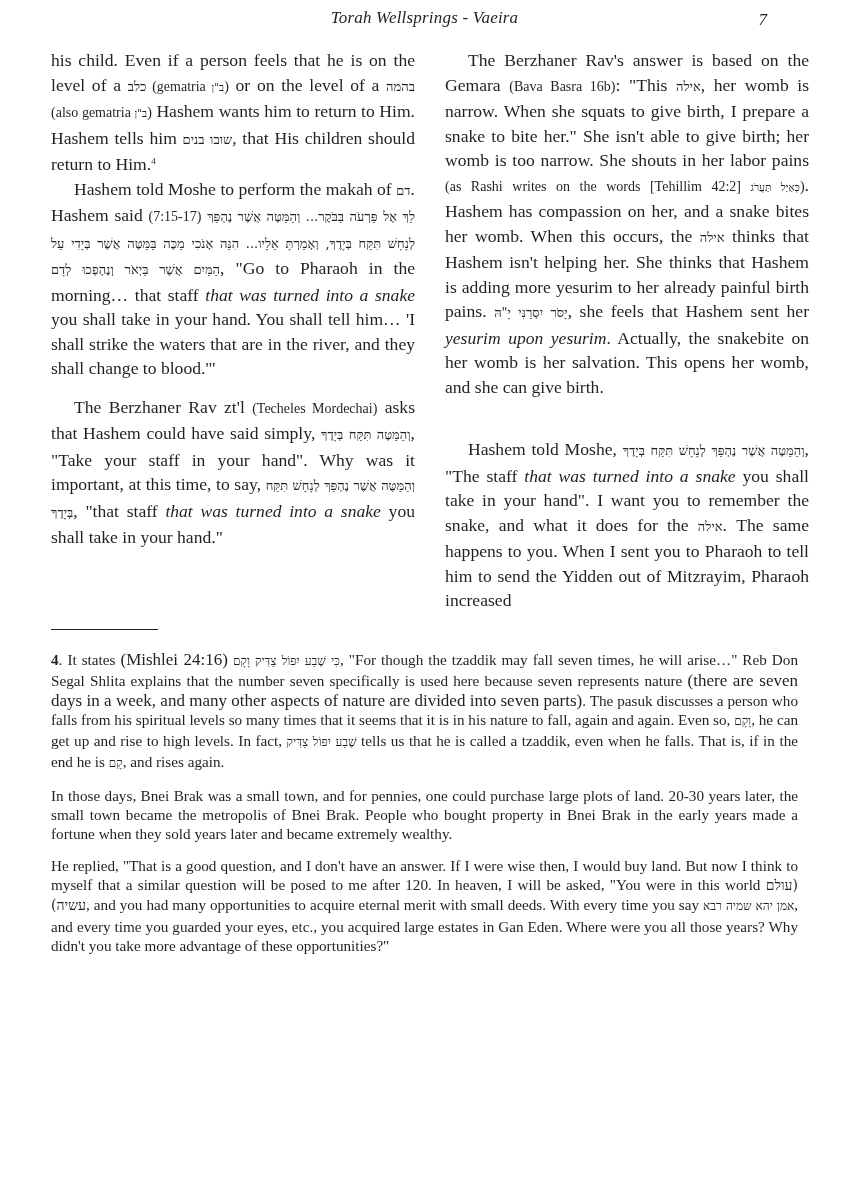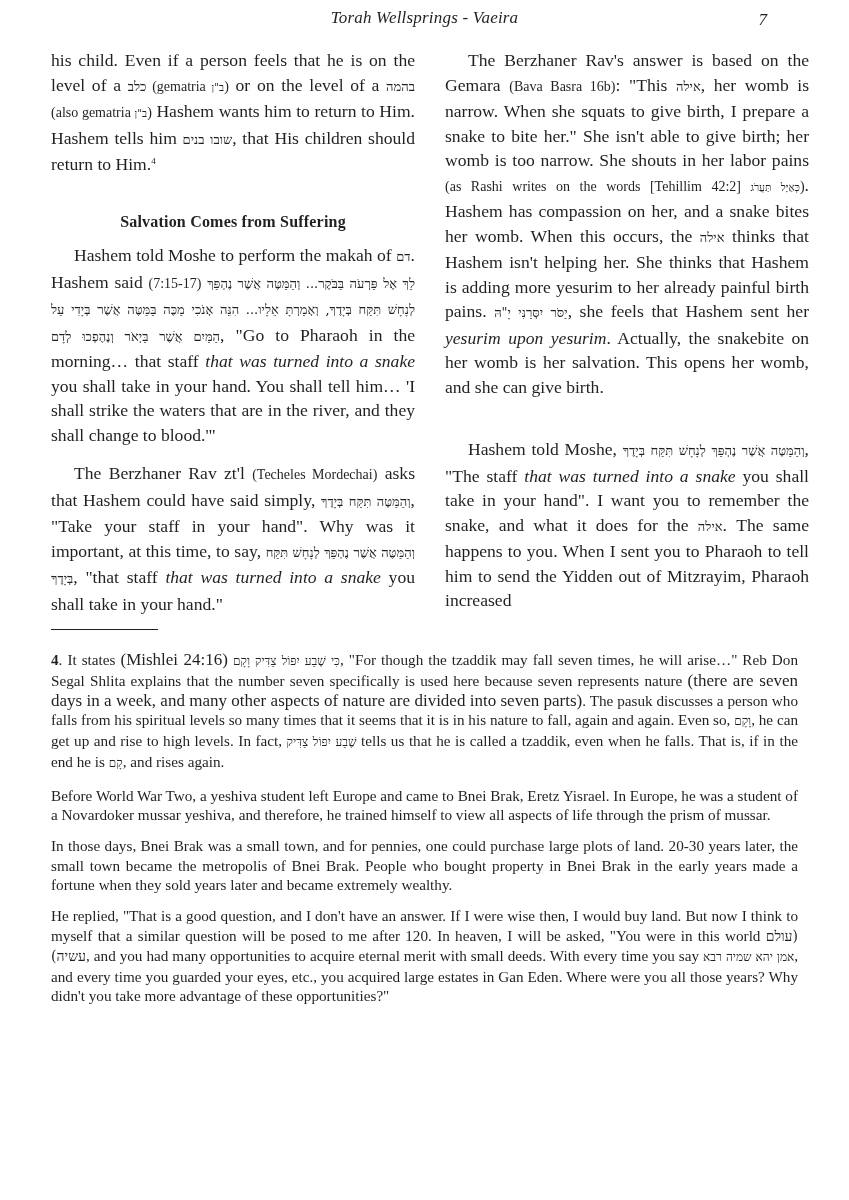--- a/index.html
+++ b/index.html
@@ -32,21 +32,20 @@
 <body>
 
 <div class="header">
   <div class="title">Torah Wellsprings - Vaeira</div>
   <div class="pageno">7</div>
 </div>
 
 <div class="col left">
   <p><span>his child. Even if a person feels that he is on the level of a </span><span class="heb" dir="rtl">כלב</span><span class="small"> (gematria </span><span class="heb-s" dir="rtl">ב"ן</span><span class="small">)</span><span> or on the level of a </span><span class="heb" dir="rtl">בהמה</span><span class="small"> (also gematria </span><span class="heb-s" dir="rtl">ב"ן</span><span class="small">)</span><span> Hashem wants him to return to Him. Hashem tells him </span><span class="heb" dir="rtl">שובו בנים</span><span>, that His children should return to Him.</span><sup>4</sup></p>
 
-  <p class="heading">Salvation Comes from Suffering</p>
 
   <p class="indent"><span>Hashem told Moshe to perform the makah of </span><span class="heb" dir="rtl">דם</span><span>. Hashem said </span><span class="small">(7:15-17)</span> <span class="heb" dir="rtl">לֵךְ אֶל פַּרְעֹה בַּבֹּקֶר... וְהַמַּטֶּה אֲשֶׁר נֶהְפַּךְ לְנָחָשׁ תִּקַּח בְּיָדֶךָ, וְאָמַרְתָּ אֵלָיו... הִנֵּה אָנֹכִי מַכֶּה בַּמַּטֶּה אֲשֶׁר בְּיָדִי עַל הַמַּיִם אֲשֶׁר בַּיְאֹר וְנֶהֶפְכוּ לְדָם</span><span>, "Go to Pharaoh in the morning… that staff </span><em>that was turned into a snake</em><span> you shall take in your hand. You shall tell him… 'I shall strike the waters that are in the river, and they shall change to blood.'"</span></p>
 
   <div class="gap"></div>
 
   <p class="indent"><span>The Berzhaner Rav zt'l </span><span class="small">(Techeles Mordechai)</span><span> asks that Hashem could have said simply, </span><span class="heb" dir="rtl">וְהַמַּטֶּה תִּקַּח בְּיָדֶךָ</span><span>, "Take your staff in your hand". Why was it important, at this time, to say, </span><span class="heb" dir="rtl">וְהַמַּטֶּה אֲשֶׁר נֶהְפַּךְ לְנָחָשׁ תִּקַּח בְּיָדֶךָ</span><span>, "that staff </span><em>that was turned into a snake</em><span> you shall take in your hand."</span></p>
 </div>
 
 <div class="col right">
   <p class="indent"><span>The Berzhaner Rav's answer is based on the Gemara </span><span class="small">(Bava Basra 16b)</span><span>: "This </span><span class="heb" dir="rtl">אילה</span><span>, her womb is narrow. When she squats to give birth, I prepare a snake to bite her." She isn't able to give birth; her womb is too narrow. She shouts in her labor pains </span><span class="small">(as Rashi writes on the words [Tehillim 42:2] </span><span class="heb-s" dir="rtl">כְּאַיָּל תַּעֲרֹג</span><span class="small">)</span><span>. Hashem has compassion on her, and a snake bites her womb. When this occurs, the </span><span class="heb" dir="rtl">אילה</span><span> thinks that Hashem isn't helping her. She thinks that Hashem is adding more yesurim to her already painful birth pains. </span><span class="heb" dir="rtl">יַסֹּר יִסְּרַנִּי יָ"הּ</span><span>, she feels that Hashem sent her </span><em>yesurim upon yesurim</em><span>. Actually, the snakebite on her womb is her salvation. This opens her womb, and she can give birth.</span></p>
@@ -54,16 +53,15 @@
   <div class="gap-lg"></div>
 
   <p class="indent"><span>Hashem told Moshe, </span><span class="heb" dir="rtl">וְהַמַּטֶּה אֲשֶׁר נֶהְפַּךְ לְנָחָשׁ תִּקַּח בְּיָדֶךָ</span><span>, "The staff </span><em>that was turned into a snake</em><span> you shall take in your hand". I want you to remember the snake, and what it does for the </span><span class="heb" dir="rtl">אילה</span><span>. The same happens to you. When I sent you to Pharaoh to tell him to send the Yidden out of Mitzrayim, Pharaoh increased</span></p>
 </div>
 
 <div class="rule"></div>
 
 <div class="footnotes">
   <p><span class="fn-num">4</span><span>. It states </span><span class="small">(Mishlei 24:16)</span> <span class="heb" dir="rtl">כִּי שֶׁבַע יִפּוֹל צַדִּיק וָקָם</span><span>, "For though the tzaddik may fall seven times, he will arise…" Reb Don Segal Shlita explains that the number seven specifically is used here because seven represents nature </span><span class="small">(there are seven days in a week, and many other aspects of nature are divided into seven parts)</span><span>. The pasuk discusses a person who falls from his spiritual levels so many times that it seems that it is in his nature to fall, again and again. Even so, </span><span class="heb" dir="rtl">וָקָם</span><span>, he can get up and rise to high levels. In fact, </span><span class="heb" dir="rtl">שֶׁבַע יִפּוֹל צַדִּיק</span><span> tells us that he is called a tzaddik, even when he falls. That is, if in the end he is </span><span class="heb" dir="rtl">קָם</span><span>, and rises again.</span></p>
 
-  <p>Before World War Two, a yeshiva student left Europe and came to Bnei Brak, Eretz Yisrael. In Europe, he was a student of a Novardoker mussar yeshiva, and therefore, he trained himself to view all aspects of life through the prism of mussar.</p>
   <p>In those days, Bnei Brak was a small town, and for pennies, one could purchase large plots of land. 20-30 years later, the small town became the metropolis of Bnei Brak. People who bought property in Bnei Brak in the early years made a fortune when they sold years later and became extremely wealthy.</p>
   <p><span>He replied, "That is a good question, and I don't have an answer. If I were wise then, I would buy land. But now I think to myself that a similar question will be posed to me after 120. In heaven, I will be asked, "You were in this world </span><span class="heb-s" dir="rtl">(עולם עשיה)</span><span>, and you had many opportunities to acquire eternal merit with small deeds. With every time you say </span><span class="heb" dir="rtl">אמן יהא שמיה רבא</span><span>, and every time you guarded your eyes, etc., you acquired large estates in Gan Eden. Where were you all those years? Why didn't you take more advantage of these opportunities?"</span></p>
 </div>
 
 </body></html>

